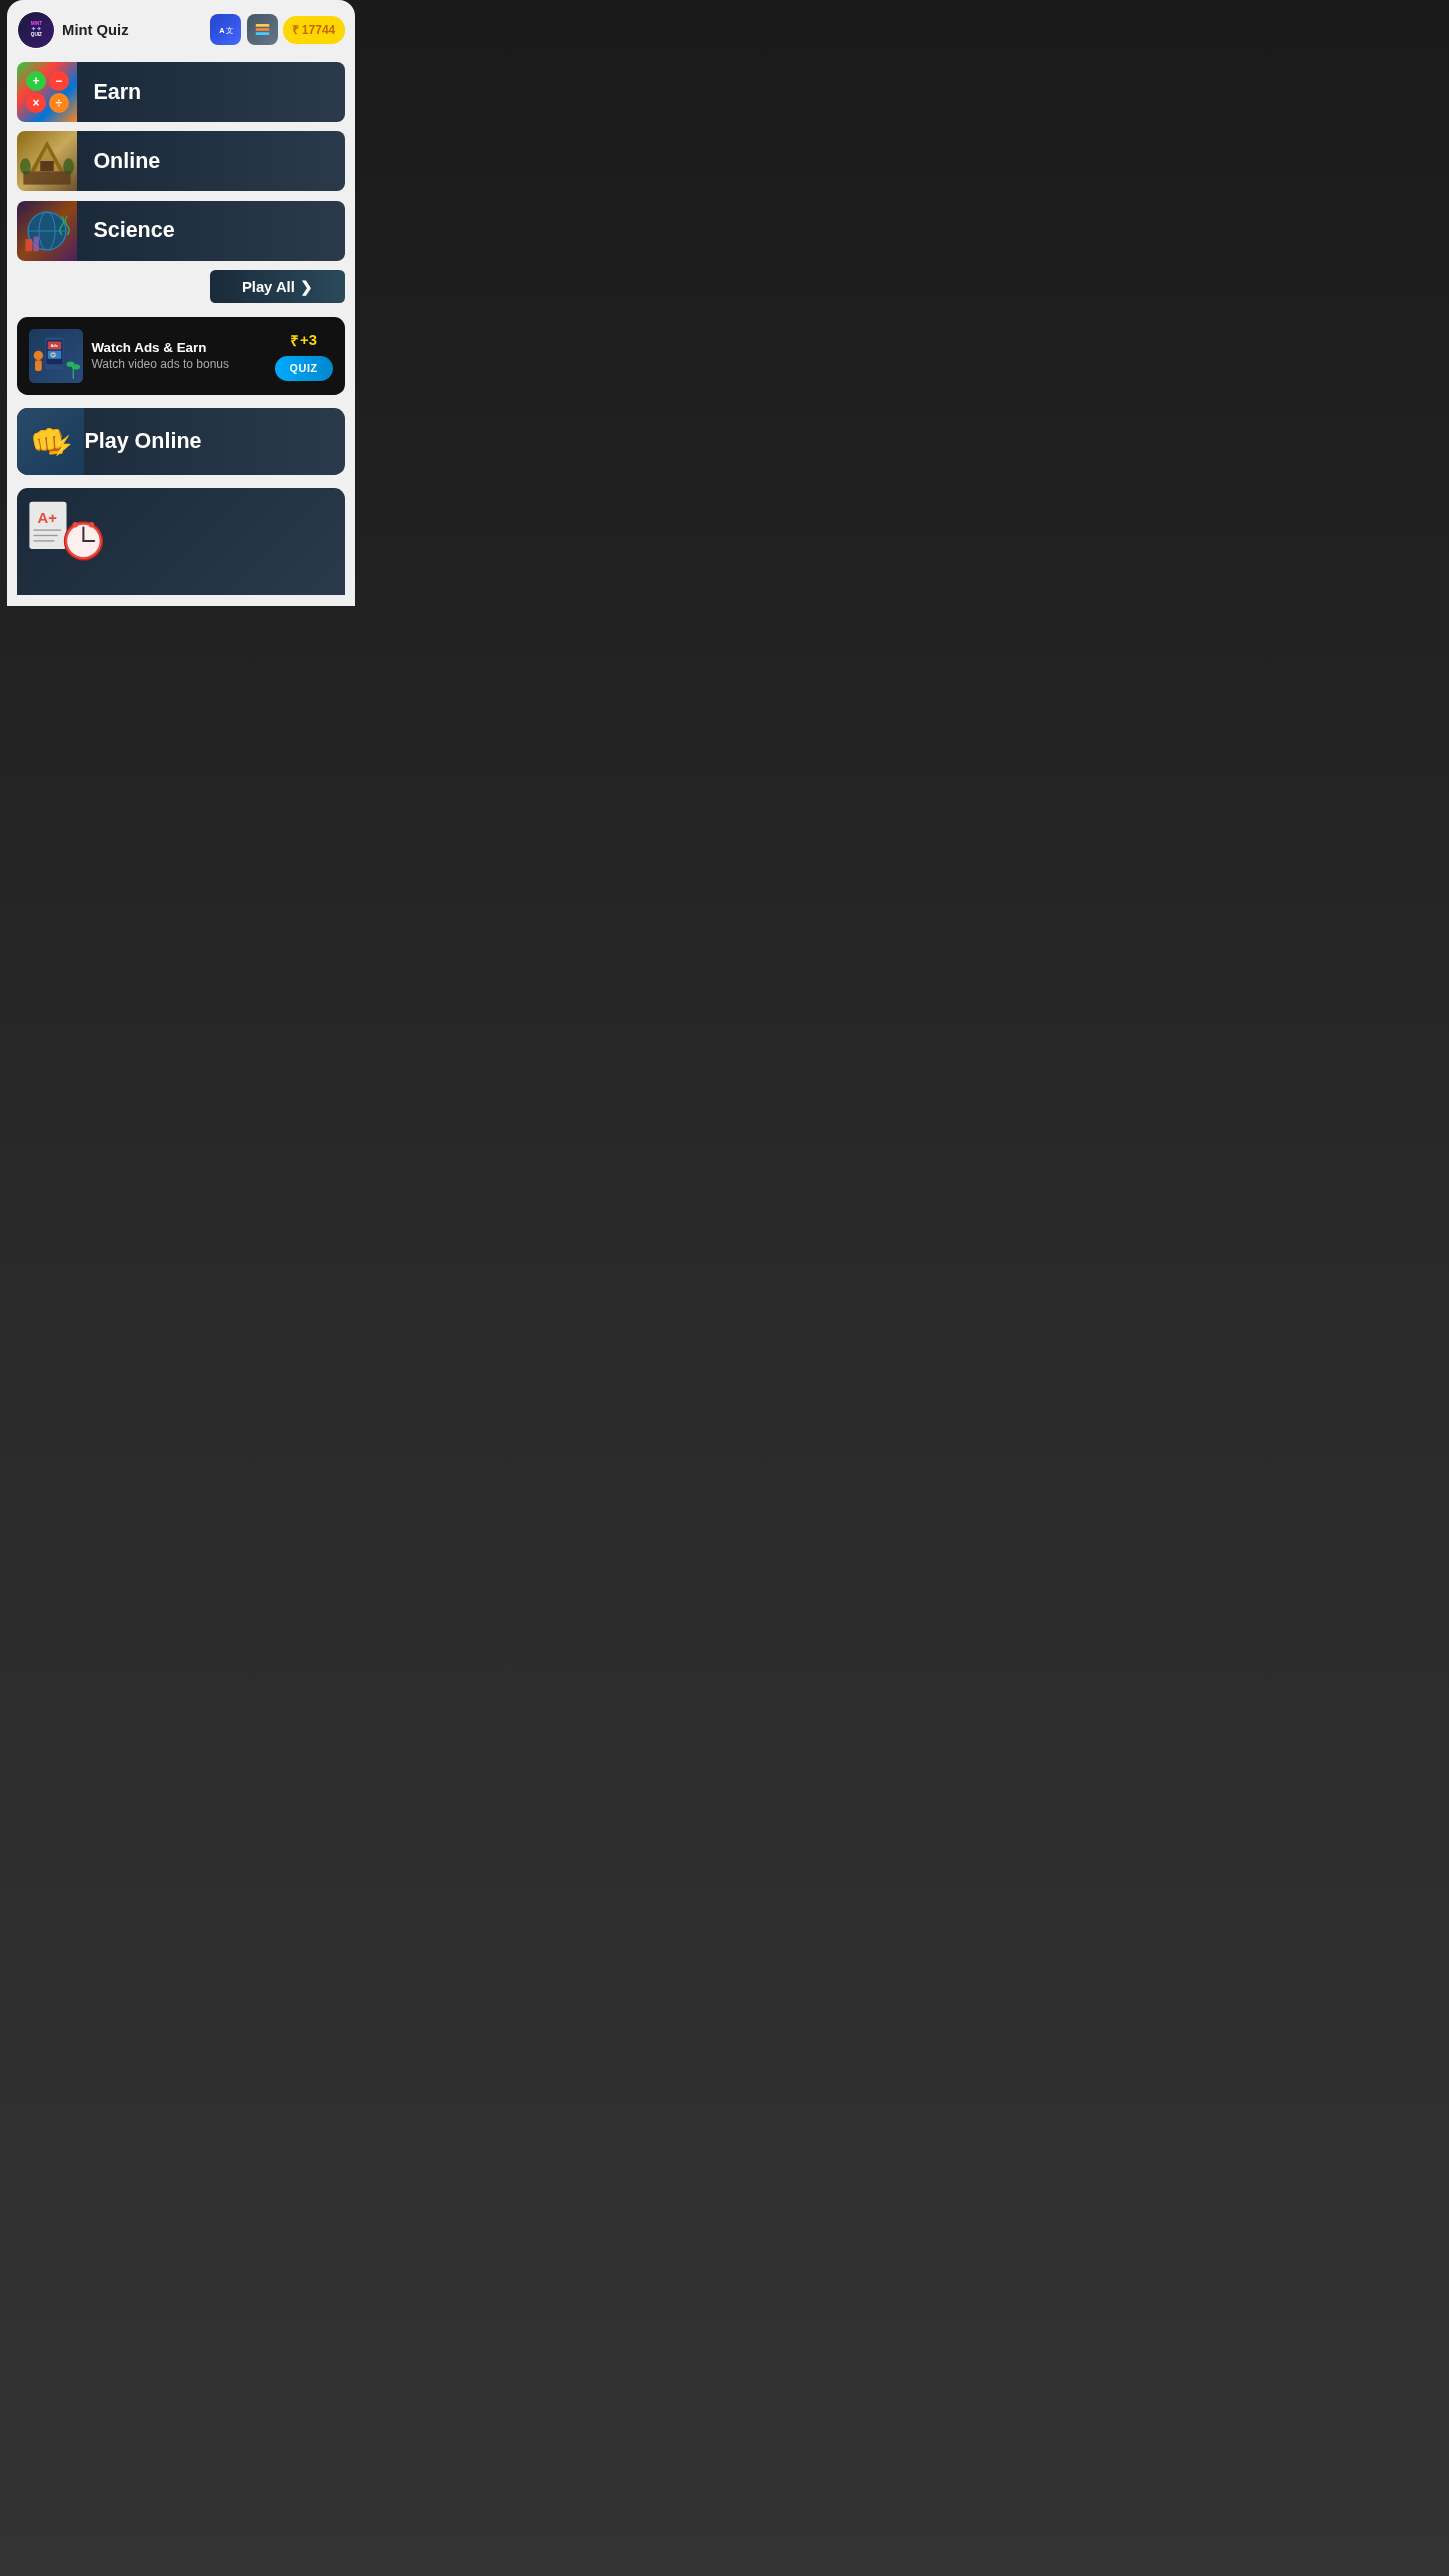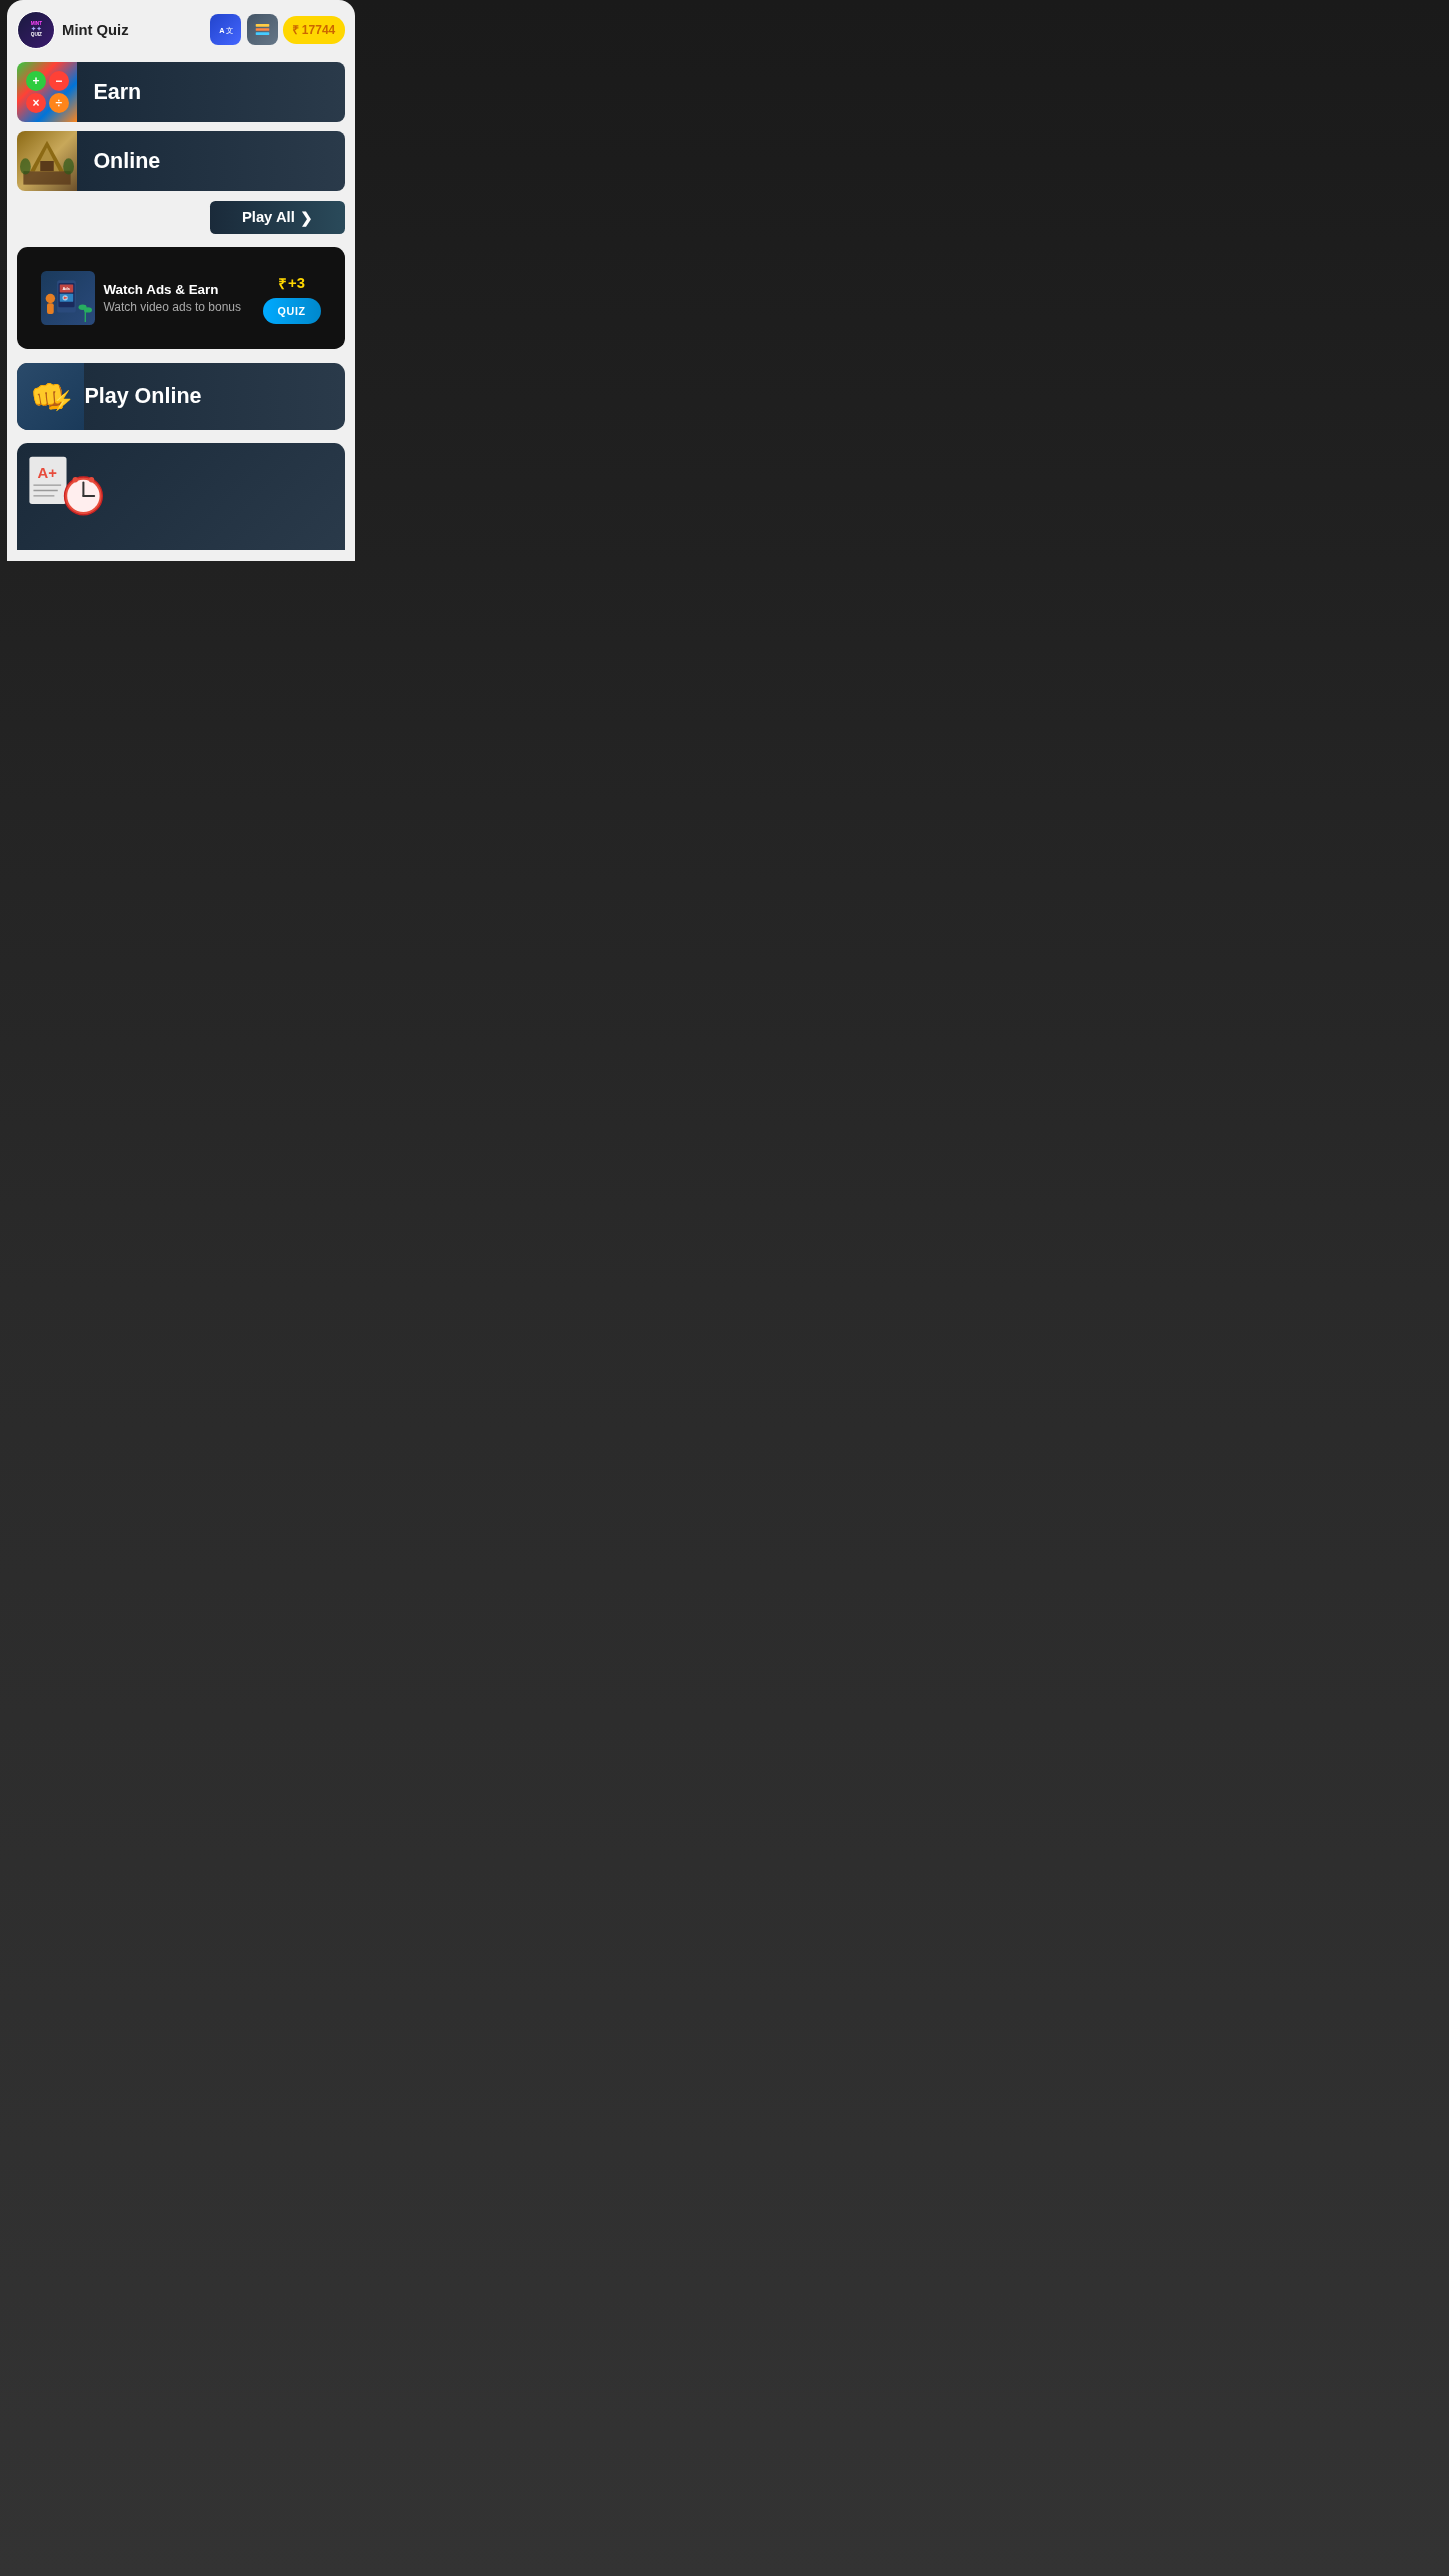--- a/index.html
+++ b/index.html
@@ -303,21 +303,21 @@
       display: flex;
       align-items: center;
       gap: 5.4px;
       cursor: pointer;
     }
 
     
     .ads-card {
       background: #111;
       border-radius: 10.7px;
-      padding: 24px;
+      padding: 12px;
       margin-bottom: 13.4px;
       display: flex;
       align-items: center;
       gap: 8px;
     }
 
     .ads-illustration {
       width: 54px;
       height: 54px;
       flex-shrink: 0;
@@ -520,20 +520,41 @@
               <ellipse cx="8" cy="48" rx="8" ry="12" fill="#2d5a1a" opacity="0.7"></ellipse>
               <ellipse cx="72" cy="48" rx="8" ry="12" fill="#2d5a1a" opacity="0.7"></ellipse>
             </svg>
           </div>
         </div>
         <div class="category-label">
           <span class="category-label-text">Online</span>
         </div>
       </div>
 
+      <div class="category-item">
+        <div class="category-icon category-icon-science">
+          <div class="science-img-placeholder">
+            <svg width="54" height="54" viewBox="0 0 80 80">
+
+              <circle cx="40" cy="40" r="28" fill="#1a5276" stroke="#2980b9" stroke-width="2"></circle>
+              <ellipse cx="40" cy="40" rx="12" ry="28" fill="none" stroke="#2980b9" stroke-width="1.5"></ellipse>
+              <line x1="12" y1="40" x2="68" y2="40" stroke="#2980b9" stroke-width="1.5"></line>
+
+              <rect x="8" y="52" width="10" height="18" rx="2" fill="#e74c3c" opacity="0.8"></rect>
+              <rect x="20" y="48" width="8" height="22" rx="2" fill="#9b59b6" opacity="0.8"></rect>
+
+              <path d="M62 18 Q68 25 62 32 Q56 39 62 46" stroke="#27ae60" stroke-width="2" fill="none"></path>
+              <path d="M70 18 Q64 25 70 32 Q76 39 70 46" stroke="#27ae60" stroke-width="2" fill="none"></path>
+            </svg>
+          </div>
+        </div>
+        <div class="category-label">
+          <span class="category-label-text">Science</span>
+        </div>
+      </div>
 
       <div class="play-all-row">
         <div class="play-all-btn">
           <span>Play All</span>
           <span>❯</span>
         </div>
       </div>
 
       <div class="ads-card">
         <div class="ads-illustration">

